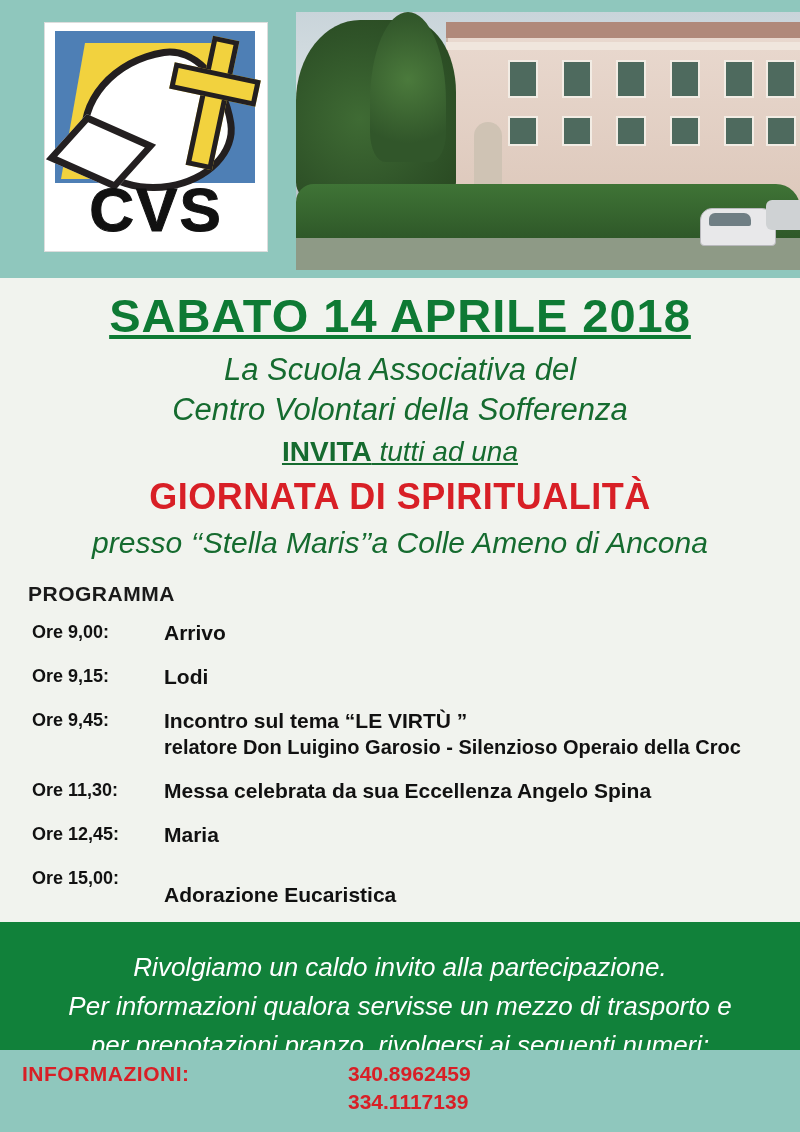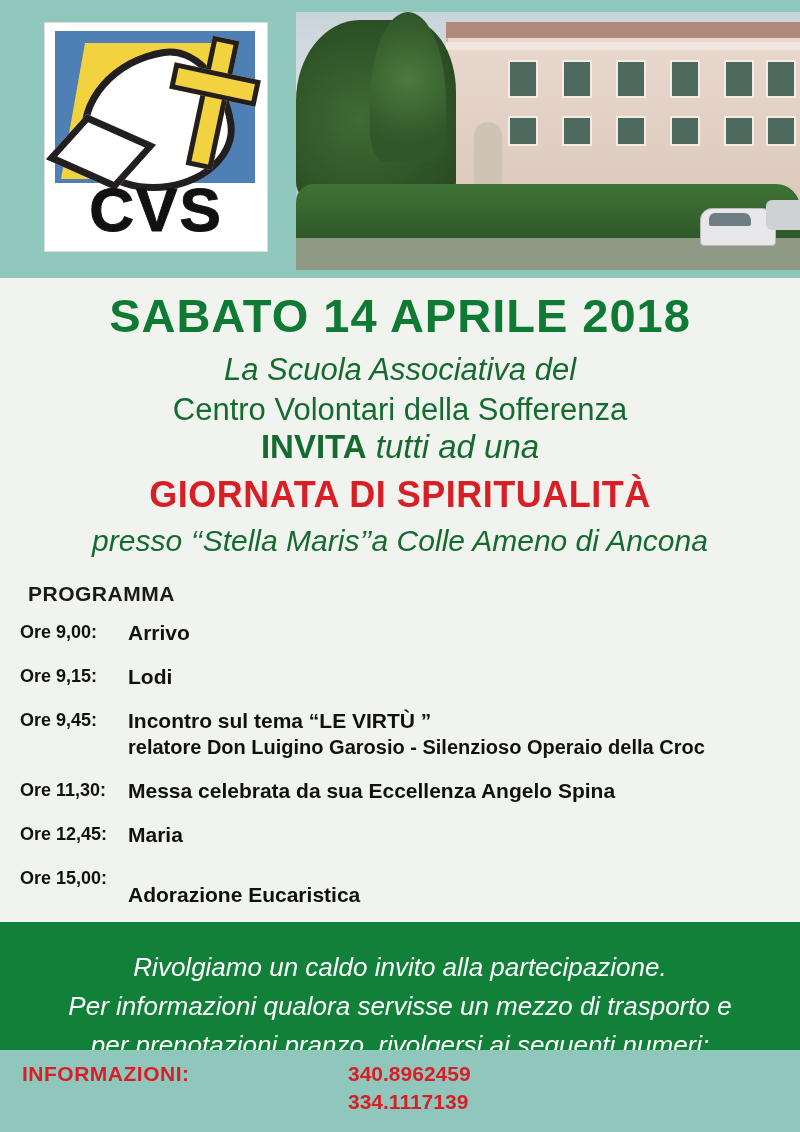--- a/index.html
+++ b/index.html
@@ -198,38 +198,42 @@
     background: #f1f3ee;
     text-align: center;
   }
   .h-date {
     margin-top: 10px;
     font-family: "Liberation Sans", sans-serif;
     font-weight: bold;
     font-size: 47px;
     color: #0e7a34;
     letter-spacing: 1px;
+    text-decoration: underline;
   }
   .h-line {
     font-family: "Liberation Sans", sans-serif;
     font-size: 31px;
     color: #156b2f;
     margin-top: 9px;
     font-style: italic;
   }
   .h-line2 {
     font-family: "Liberation Sans", sans-serif;
     font-size: 31px;
     color: #156b2f;
     margin-top: 4px;
+    font-style: italic;
   }
   .h-invita {
-    font-size: 33px;
+    margin-top: 8px;
+    font-size: 28px;
     color: #156b2f;
     font-style: italic;
+    text-decoration: underline;
   }
   .h-invita b { font-weight: bold; font-style: normal; }
   .h-giornata {
     margin-top: 8px;
     font-weight: bold;
     font-size: 36px;
     color: #d81f26;
     letter-spacing: 0.5px;
   }
   .h-presso {
@@ -254,21 +258,22 @@
     letter-spacing: 0.5px;
   }
   .prog-list {
     position: absolute;
     top: 50px; left: 0; width: 800px;
   }
   .prog-row {
     display: flex;
     align-items: flex-start;
     margin-bottom: 18px;
-    padding-left: 20px;
+    padding-left: 32px;
+    gap: 24px;
   }
   .prog-time {
     font-weight: bold;
     font-size: 18px;
     color: #111;
     width: 108px;
     flex: 0 0 108px;
     padding-top: 2px;
   }
   .prog-desc {

